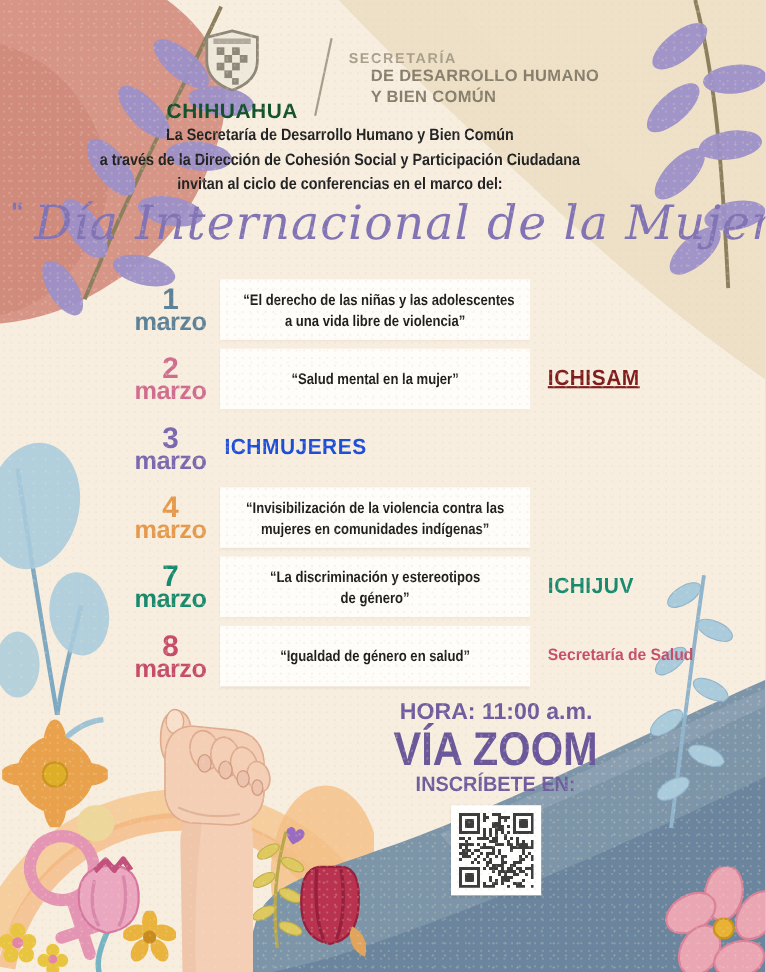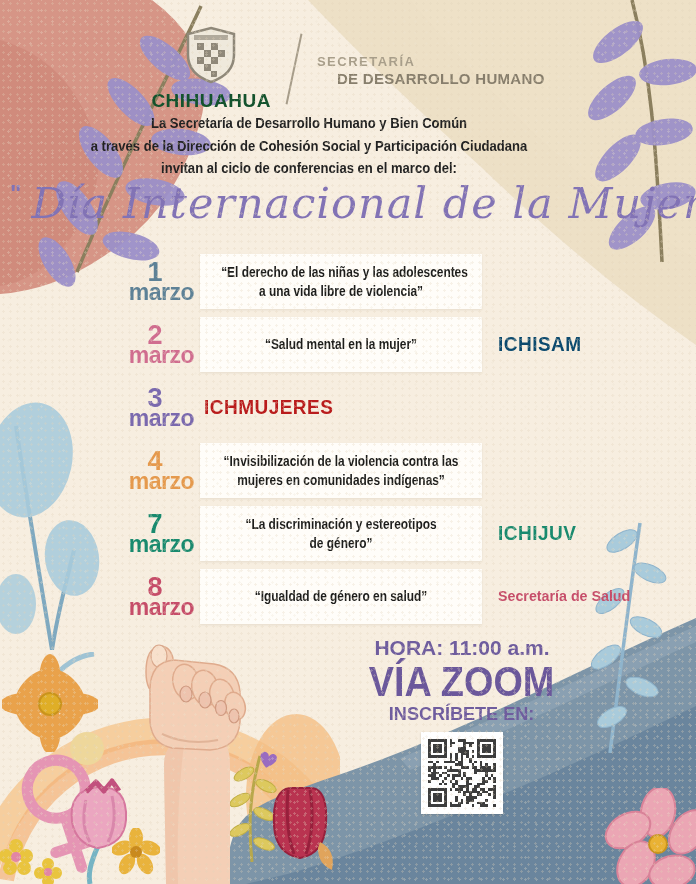--- a/index.html
+++ b/index.html
@@ -34,34 +34,34 @@
   
   .title{top:178px;left:0;width:696px;text-align:center;color:#8273b5;white-space:nowrap;}
   .title .script{font-family:"DejaVu Serif",serif;font-style:italic;font-size:43px;letter-spacing:1px;}
   .title .quote{font-size:24px;font-weight:bold;position:relative;top:-16px;margin:0 10px;font-family:"Liberation Sans",sans-serif;}
 
   
   .schedule{top:254px;left:116px;width:572px;}
   .row{display:flex;align-items:center;height:55px;margin-bottom:8px;}
   .date{width:78px;text-align:center;font-weight:bold;line-height:.82;flex:none;}
   .date .day{display:block;font-size:27px;}
-  .date .month{display:block;font-size:23px;letter-spacing:-.5px;text-align:right;}
+  .date .month{display:block;font-size:23px;letter-spacing:-.5px;}
   .topic-box{
     flex:none;width:282px;height:100%;margin:0 6px 0 6px;background:#fffdf9;
     display:flex;flex-direction:column;justify-content:center;text-align:center;
     box-shadow:0 1px 2px rgba(90,70,40,.10);
   }
   .topic-box span{display:block;white-space:nowrap;font-weight:bold;font-size:14px;color:#1d1d1b;line-height:1.3;transform:scaleX(.85);}
   .org{flex:1;padding-left:10px;font-weight:bold;line-height:1.12;}
   .org.acronym span{font-size:20px;letter-spacing:.5px;}
   .org.small span{font-size:15px;}
   .org span{display:block;white-space:nowrap;transform-origin:0 50%;transform:scaleX(.95);}
 
   
-  .footer{top:636px;left:310px;width:304px;display:flex;flex-direction:column;align-items:center;}
+  .footer{top:636px;left:299px;width:304px;display:flex;flex-direction:column;align-items:center;}
   .hora{font-weight:bold;font-size:21px;color:#6f5d9e;white-space:nowrap;}
   .via-zoom{font-weight:bold;font-size:43px;color:#6b589b;white-space:nowrap;transform:scaleX(.88);line-height:1.02;}
   .inscribete{font-weight:bold;font-size:19px;color:#6f5d9e;white-space:nowrap;transform:scaleX(.95);line-height:1.1;}
   .qr-box{margin-top:7px;background:#fff;padding:7px;line-height:0;box-shadow:0 1px 2px rgba(60,60,60,.2);}
   .qr-box svg{width:68px;height:68px;}
   .contact{margin-top:9px;color:#fff;text-align:center;}
   .contact .c1{display:block;white-space:nowrap;font-weight:bold;font-size:16px;transform:scaleX(.92);}
   .contact .c2{display:block;white-space:nowrap;font-weight:bold;font-size:24px;transform:scaleX(.84);margin-top:1px;}
 </style>
 </head>
@@ -268,20 +268,21 @@
           <rect x="20" y="38" width="7" height="7"></rect>
             <rect x="27" y="45" width="6" height="6"></rect>
         </g>
       </svg>
       <div class="logo-text">CHIHUAHUA</div>
     </div>
     <div class="divider"></div>
     <div class="dept-block">
       <div class="dept-line1">SECRETARÍA</div>
       <div class="dept-line2">DE DESARROLLO HUMANO</div>
+      <div class="dept-line3">Y BIEN COMÚN</div>
     </div>
   </div>
 
   <div class="layer-text intro">
     <span>La Secretaría de Desarrollo Humano y Bien Común</span>
     <span>a través de la Dirección de Cohesión Social y Participación Ciudadana</span>
     <span>invitan al ciclo de conferencias en el marco del:</span>
   </div>
 
   <div class="layer-text title">
@@ -302,31 +303,31 @@
     </div>
 
     <div class="row">
       <div class="date" style="color: rgb(208, 109, 143);">
         <span class="day">2</span>
         <span class="month">marzo</span>
       </div>
       <div class="topic-box">
         <span>“Salud mental en la mujer”</span>
       </div>
-      <div class="org acronym" style="color: #0c4a6e;">
+      <div class="org acronym" style="color: #7f1d1d; text-decoration: underline;">
         <span>ICHISAM</span>
       </div>
     </div>
 
     <div class="row">
       <div class="date" style="color: rgb(122, 105, 174);">
         <span class="day">3</span>
         <span class="month">marzo</span>
       </div>
-      <div class="org acronym" style="color: #b91c1c;">
+      <div class="org acronym" style="color: #1d4ed8;">
         <span>ICHMUJERES</span>
       </div>
     </div>
 
     <div class="row">
       <div class="date" style="color: rgb(229, 153, 76);">
         <span class="day">4</span>
         <span class="month">marzo</span>
       </div>
       <div class="topic-box">

